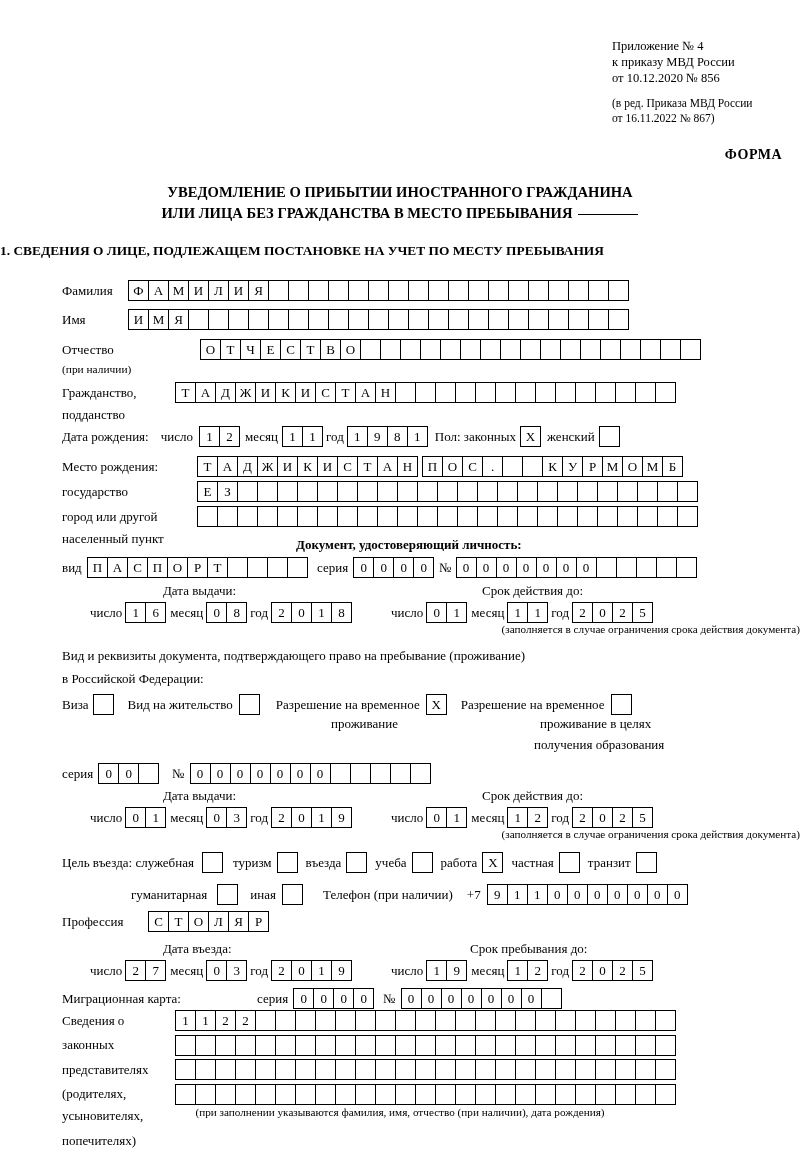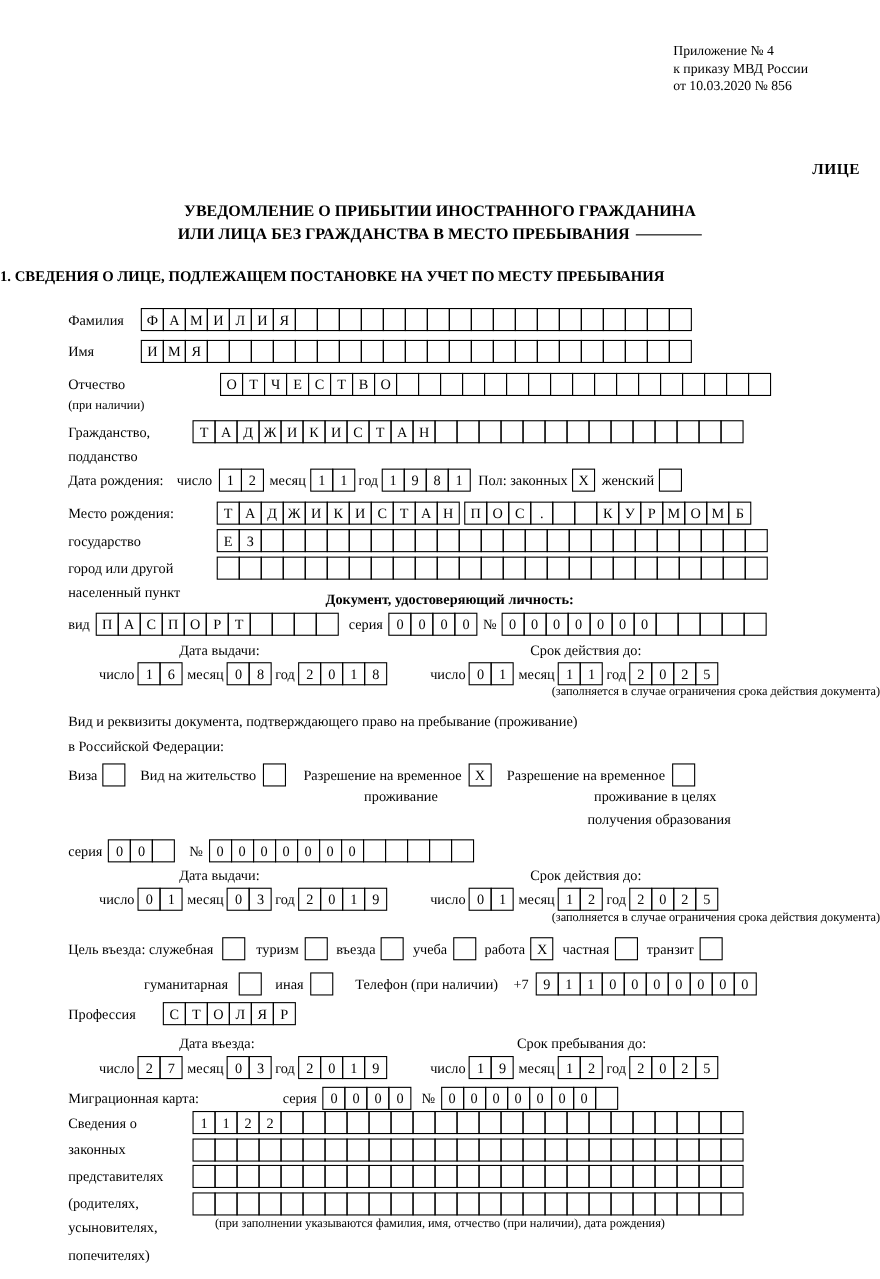--- a/index.html
+++ b/index.html
@@ -113,24 +113,28 @@
   }
 </style>
 </head>
 <body>
 
 <div class="page">
 
   <div class="hdr">
     <div>Приложение № 4</div>
     <div>к приказу МВД России</div>
-    <div>от 10.03.2020 № 856</div>
+    <div>от 10.12.2020 № 856</div>
+    <div class="grp2">
+      <div>(в ред. Приказа МВД России</div>
+      <div>от 16.11.2022 № 867)</div>
+    </div>
   </div>
 
-  <div class="form-word">ЛИЦЕ</div>
+  <div class="form-word">ФОРМА</div>
 
   <div class="title">
     <div>УВЕДОМЛЕНИЕ О ПРИБЫТИИ ИНОСТРАННОГО ГРАЖДАНИНА</div>
     <div class="ln2"><span>ИЛИ ЛИЦА БЕЗ ГРАЖДАНСТВА В МЕСТО ПРЕБЫВАНИЯ</span><span class="rule"></span></div>
   </div>
 
   <div class="section1">1. СВЕДЕНИЯ О ЛИЦЕ, ПОДЛЕЖАЩЕМ ПОСТАНОВКЕ НА УЧЕТ ПО МЕСТУ ПРЕБЫВАНИЯ</div>
 
   <div id="fields">
       <div class="row" style="left: 62px; top: 280px;">

